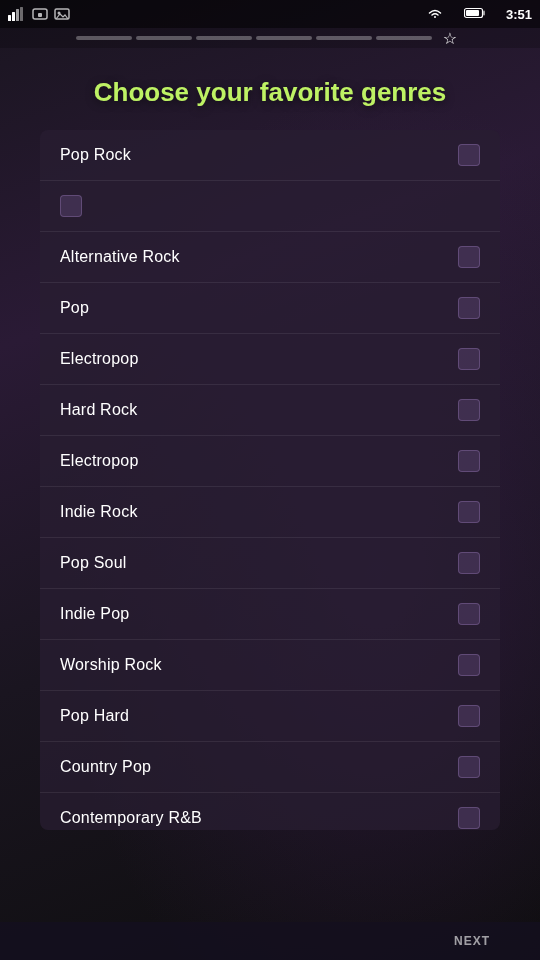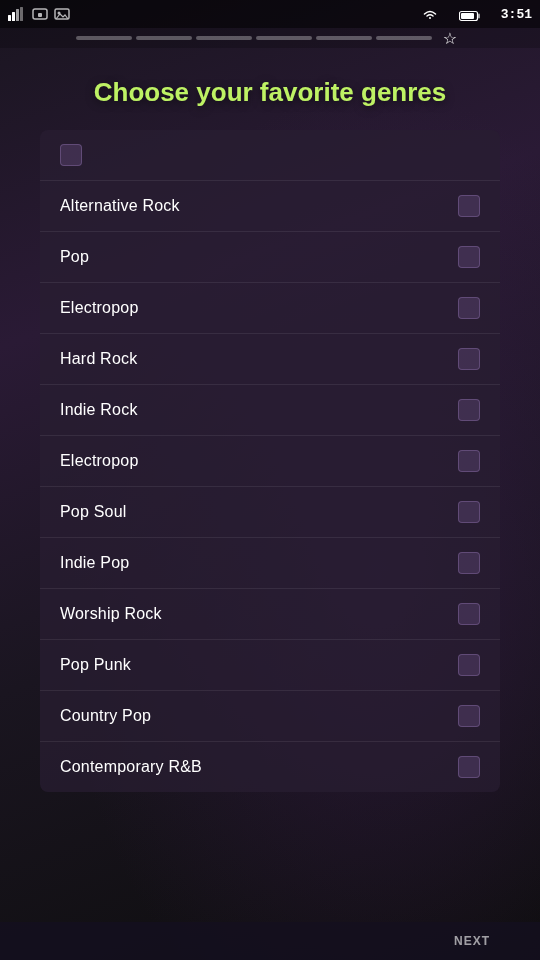--- a/index.html
+++ b/index.html
@@ -41,23 +41,22 @@
     }
 
     .status-left {
       display: flex;
       align-items: center;
       gap: 6px;
     }
 
     .status-right {
       display: flex;
-      align-items: flex-end;
+      align-items: flex-start;
       gap: 20px;
-      font-family: Liberation Mono, monospace;
     }
 
     .status-time {
       color: white;
       font-size: 13px;
       font-weight: 600;
     }
 
     
     .steps-bar {
@@ -223,61 +222,65 @@
     <span class="star-icon">☆</span>
   </div>
 </div>
 
 <div class="page-title-section">
   <h1 class="page-title">Choose your favorite genres</h1>
 </div>
 
 <div class="genres-list" id="genres-container">
 
+<div class="genre-item">
+      <span class="genre-name">Pop Rock</span>
+      <div class="genre-checkbox"></div>
+    </div>
     <div class="genre-item">
       <div class="genre-checkbox"></div>
     </div>
     <div class="genre-item">
       <span class="genre-name">Alternative Rock</span>
       <div class="genre-checkbox"></div>
     </div>
     <div class="genre-item">
       <span class="genre-name">Pop</span>
       <div class="genre-checkbox"></div>
     </div>
     <div class="genre-item">
       <span class="genre-name">Electropop</span>
       <div class="genre-checkbox"></div>
     </div>
     <div class="genre-item">
       <span class="genre-name">Hard Rock</span>
       <div class="genre-checkbox"></div>
     </div>
     <div class="genre-item">
+      <span class="genre-name">Electropop</span>
+      <div class="genre-checkbox"></div>
+    </div>
+    <div class="genre-item">
       <span class="genre-name">Indie Rock</span>
       <div class="genre-checkbox"></div>
     </div>
     <div class="genre-item">
-      <span class="genre-name">Electropop</span>
-      <div class="genre-checkbox"></div>
-    </div>
-    <div class="genre-item">
       <span class="genre-name">Pop Soul</span>
       <div class="genre-checkbox"></div>
     </div>
     <div class="genre-item">
       <span class="genre-name">Indie Pop</span>
       <div class="genre-checkbox"></div>
     </div>
     <div class="genre-item">
       <span class="genre-name">Worship Rock</span>
       <div class="genre-checkbox"></div>
     </div>
     <div class="genre-item">
-      <span class="genre-name">Pop Punk</span>
+      <span class="genre-name">Pop Hard</span>
       <div class="genre-checkbox"></div>
     </div>
     <div class="genre-item">
       <span class="genre-name">Country Pop</span>
       <div class="genre-checkbox"></div>
     </div>
     <div class="genre-item">
       <span class="genre-name">Contemporary R&amp;B</span>
       <div class="genre-checkbox"></div>
     </div>

